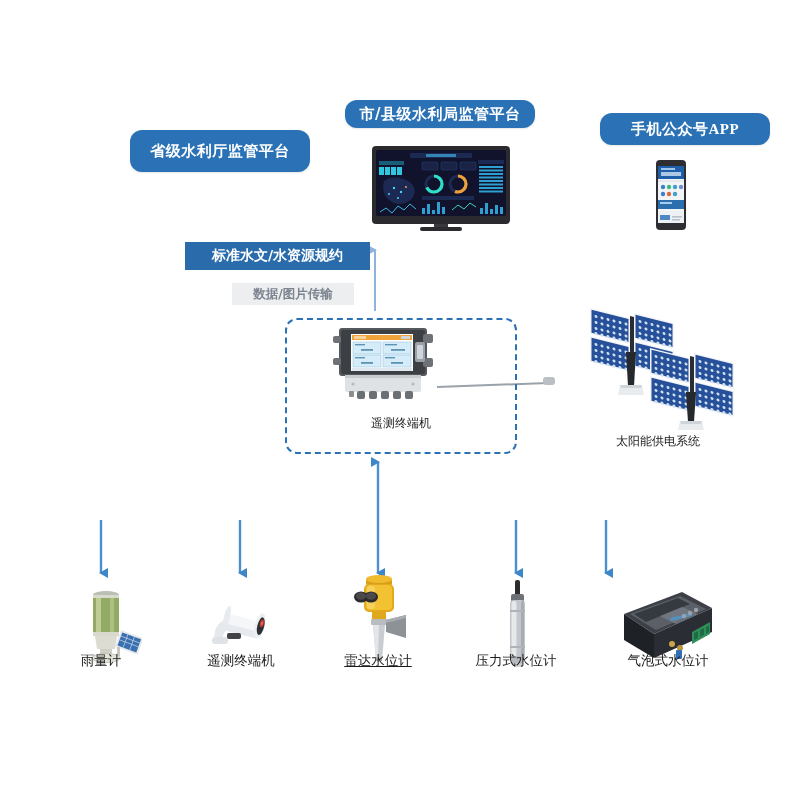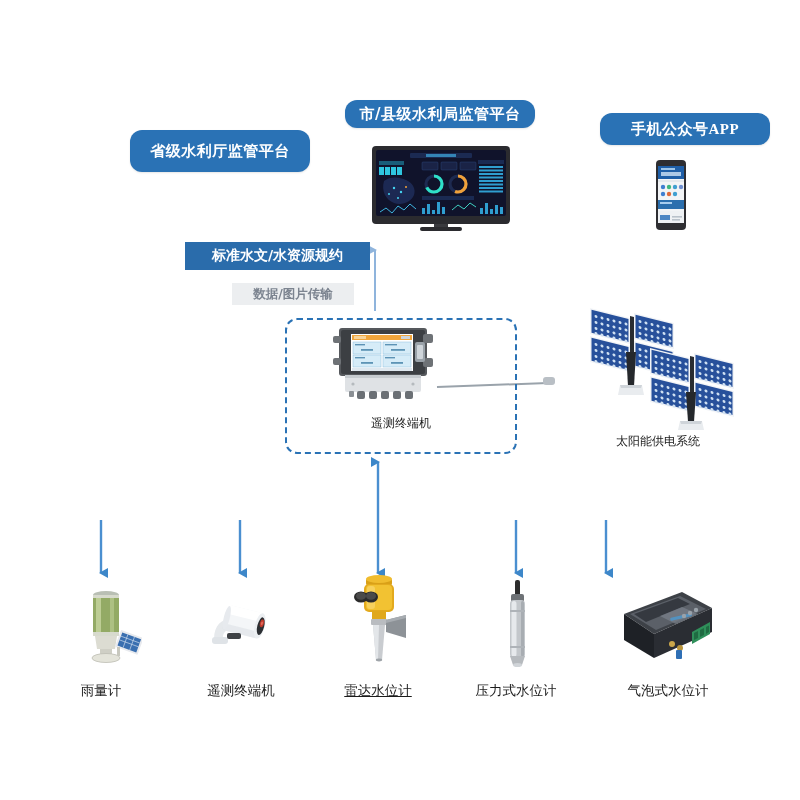--- a/index.html
+++ b/index.html
@@ -29,21 +29,21 @@
         border:2px dashed #2a72b5;border-radius:12px;box-sizing:border-box;}
   #rtu-label{position:absolute;left:285px;top:415px;width:232px;
         text-align:center;font-size:12px;color:#222;}
 
   
   .caption{position:absolute;text-align:center;font-size:12px;color:#1b1b1b;
         white-space:nowrap;}
   #solar-label{left:593px;top:433px;width:130px;}
 
   .sensor-label{position:absolute;text-align:center;font-size:13.5px;
-        color:#1b1b1b;top:682px;white-space:nowrap;}
+        color:#1b1b1b;top:652px;white-space:nowrap;}
 
   
   .device{position:absolute;}
 </style>
 </head>
 <body>
 
 <svg class="canvas" viewBox="0 0 800 800" xmlns="http://www.w3.org/2000/svg">
   <defs>
     <linearGradient id="gradH" x1="0" y1="0" x2="1" y2="0">

